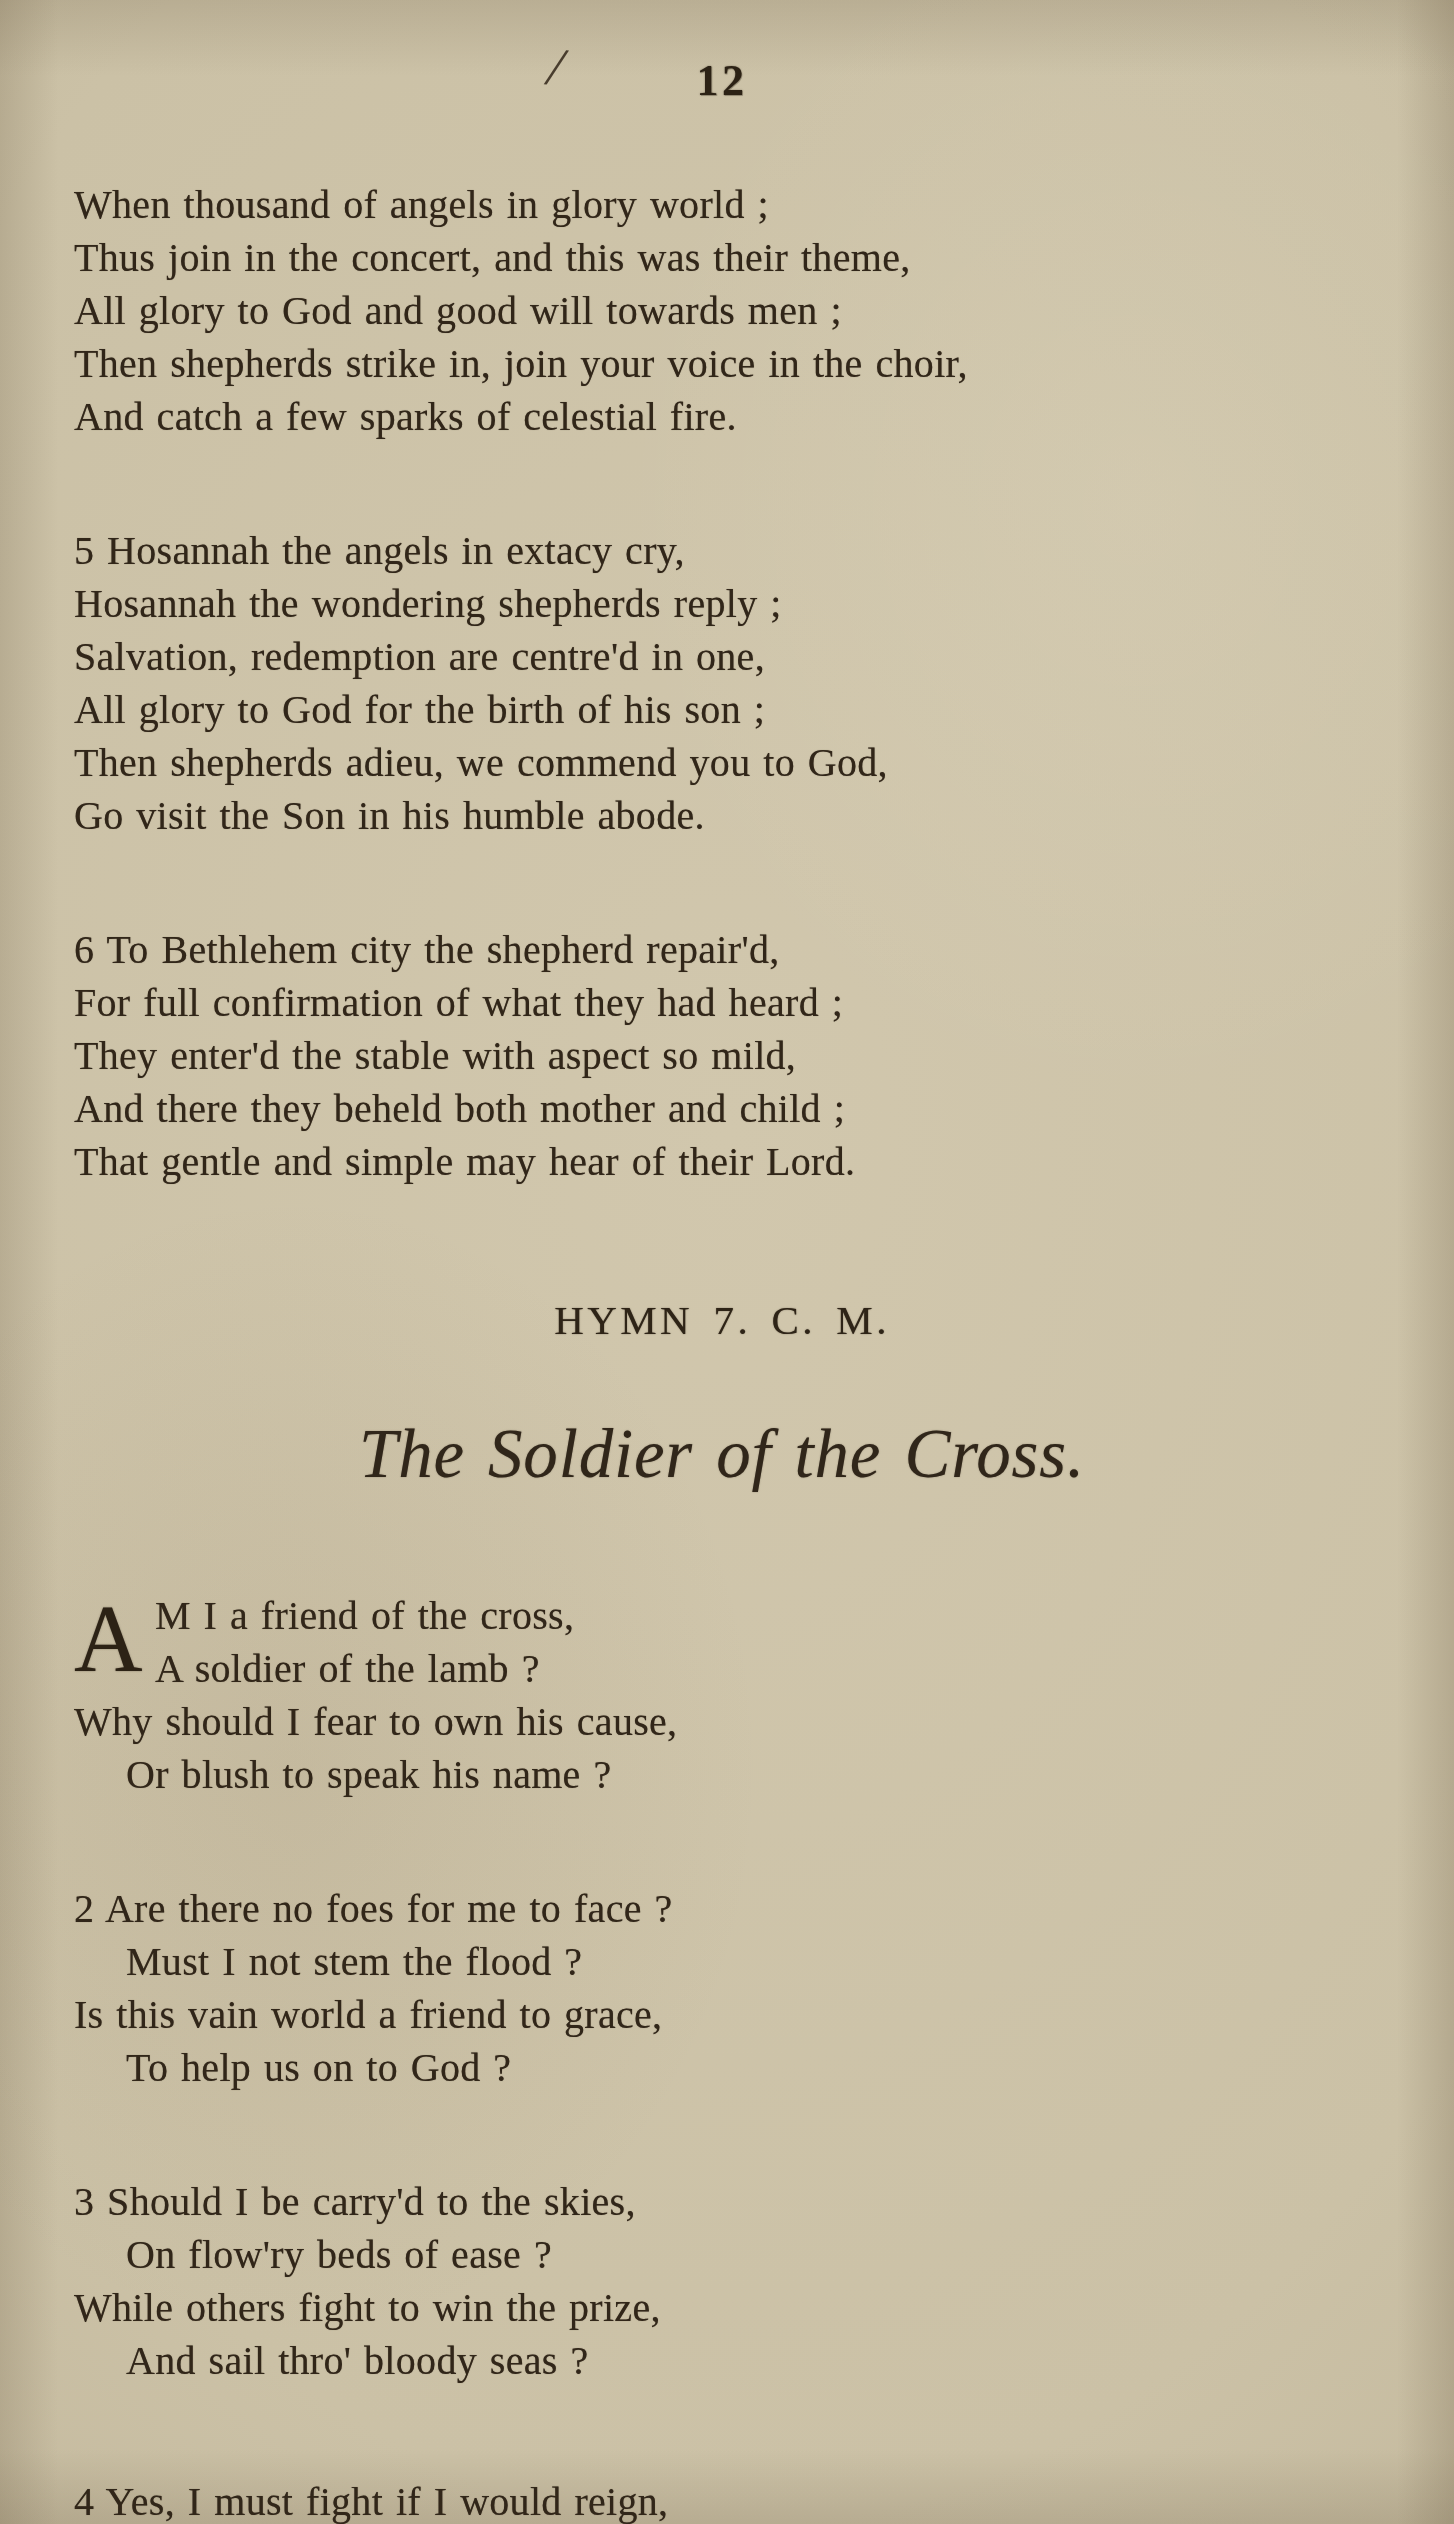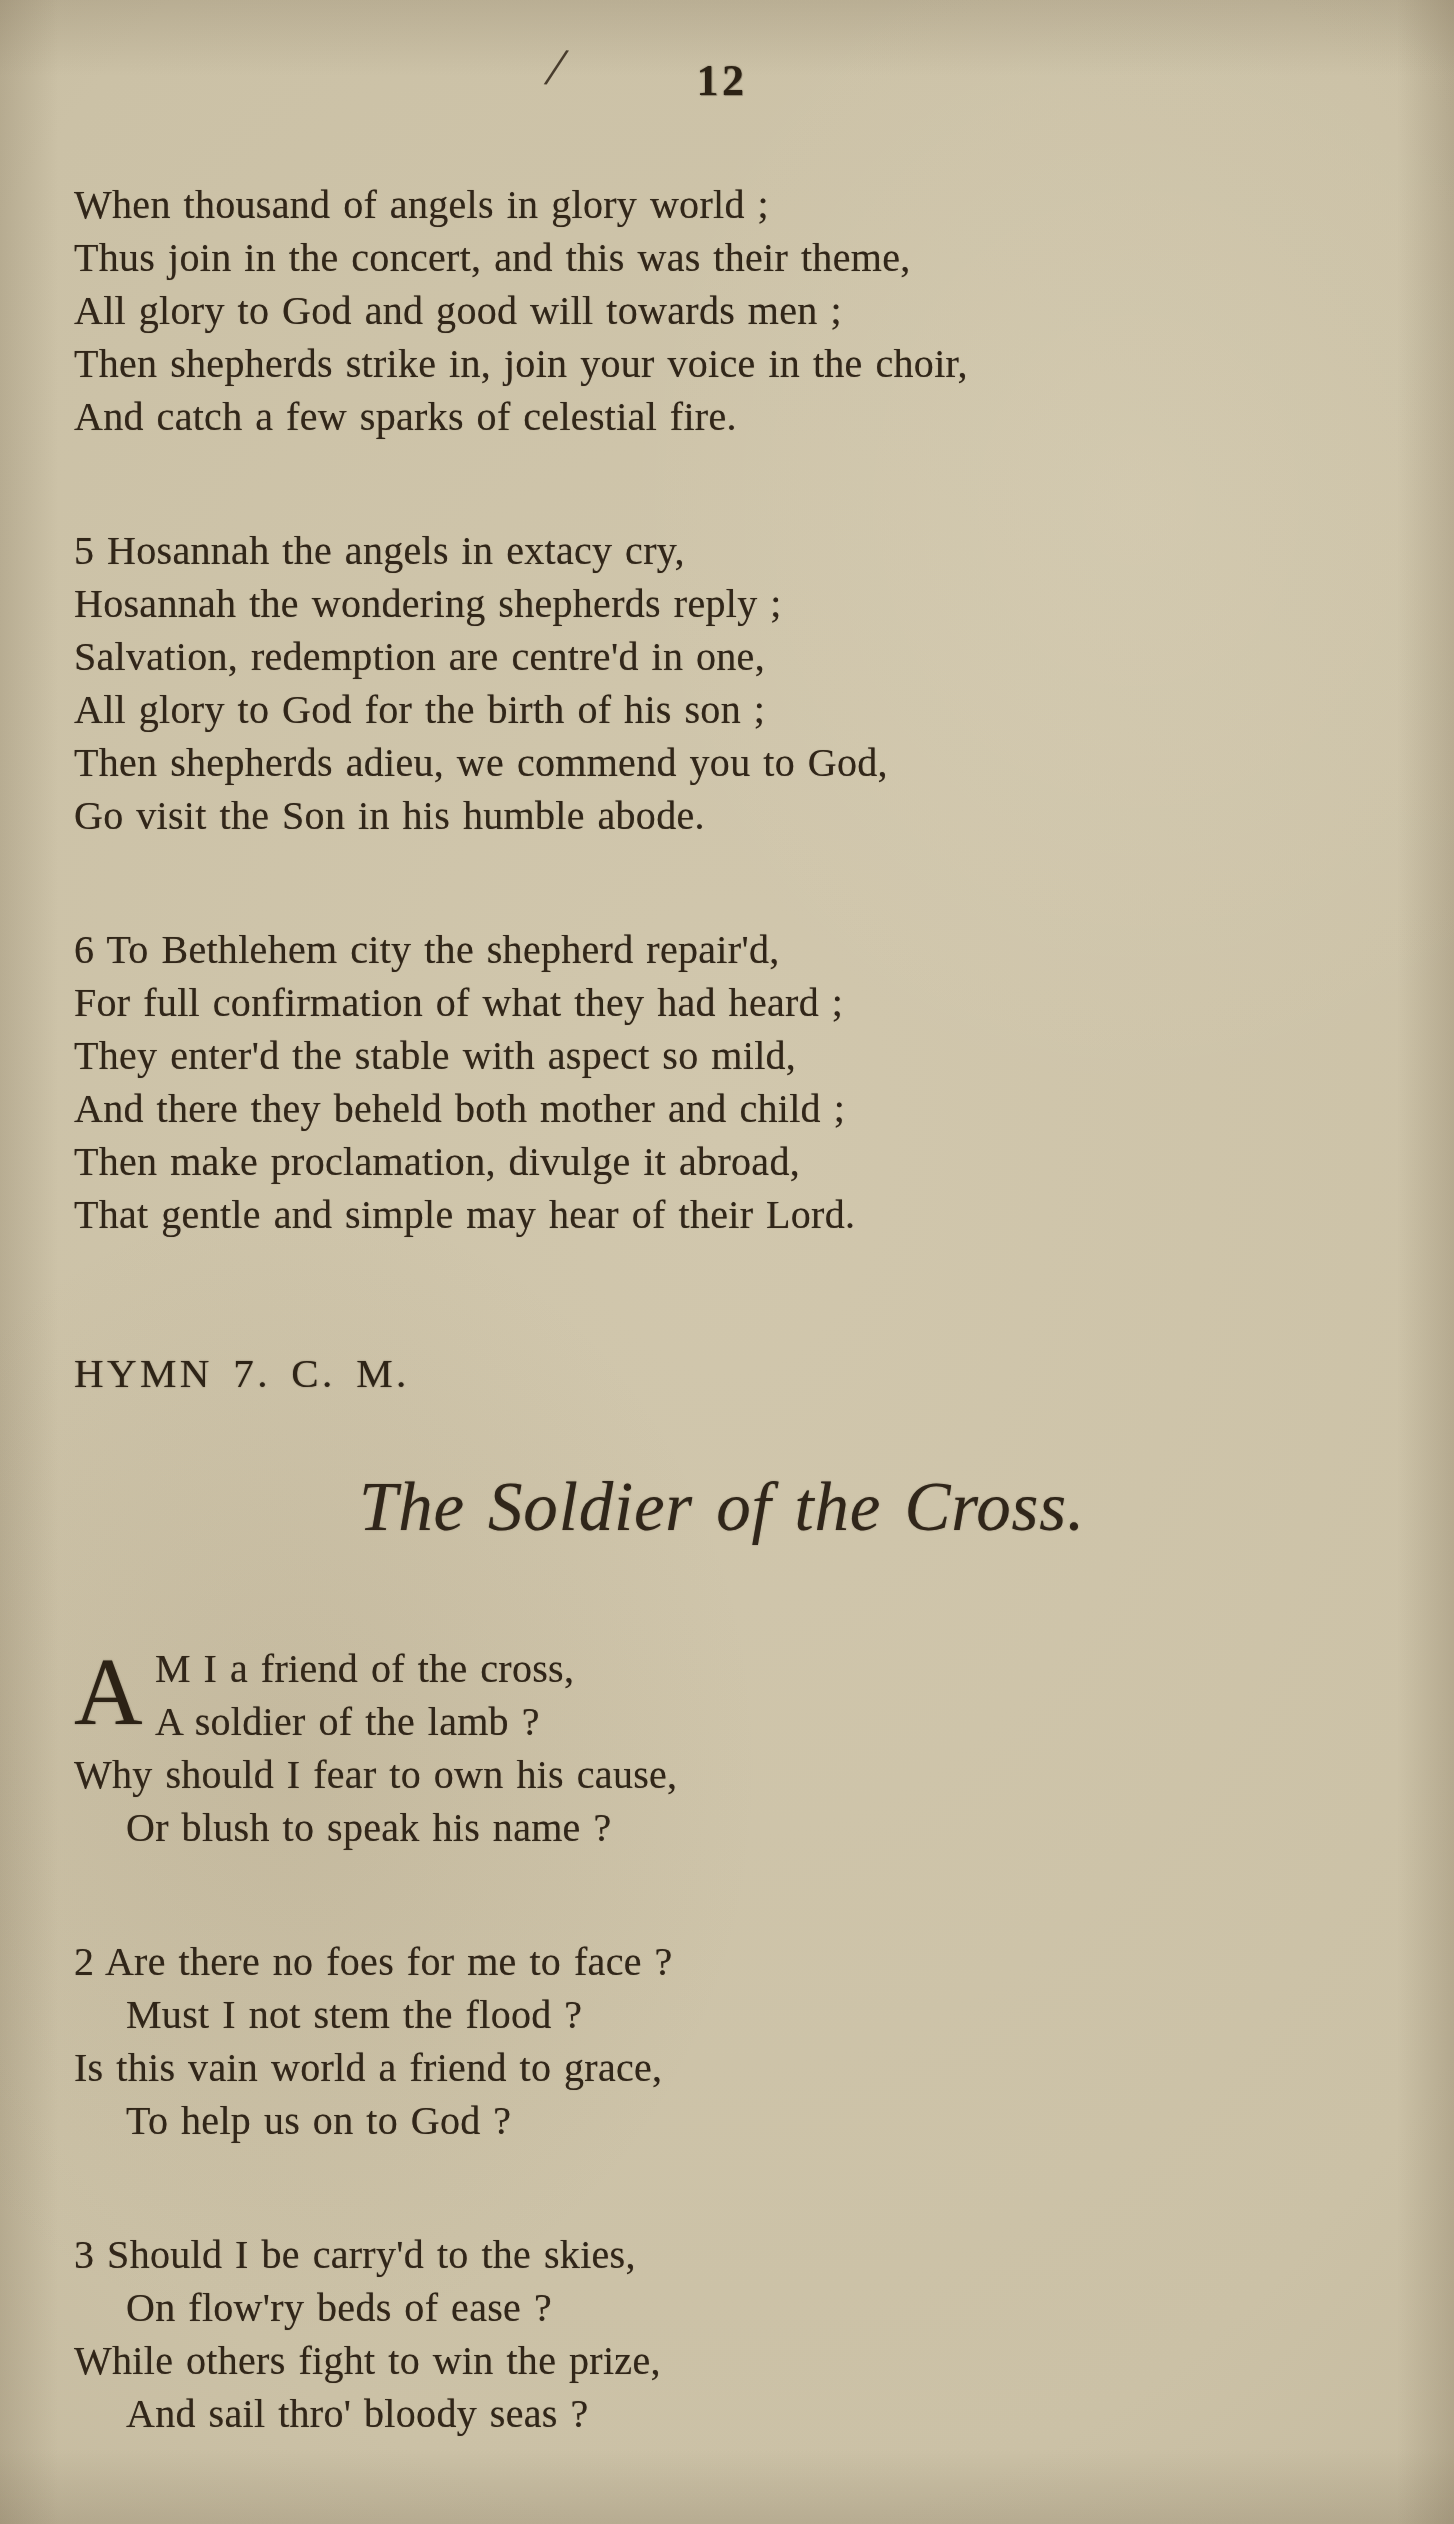--- a/index.html
+++ b/index.html
@@ -59,20 +59,21 @@
     word-spacing: 2.5px;
     text-shadow: 0 0 0.8px rgba(45,35,22,0.55);
   }
   .stanza.first { margin-top: 47px; }
   .line { white-space: nowrap; }
   .line.indent { padding-left: 52px; }
 
   
   .hymn-heading {
     margin: 108px 0 0 0;
+    text-align: center;
     font-size: 41px;
     font-weight: normal;
     letter-spacing: 3.4px;
     word-spacing: 6.8px;
     color: #2e2417;
     text-shadow: 0 0 1.3px rgba(44,34,21,0.65);
   }
   .hymn-title {
     margin: 71px 0 0 0;
     text-align: center;
@@ -125,21 +126,20 @@
       <div class="line">All glory to God for the birth of his son ;</div>
       <div class="line">Then shepherds adieu, we commend you to God,</div>
       <div class="line">Go visit the Son in his humble abode.</div>
     </div>
 
   <div class="stanza">
       <div class="line">6 To Bethlehem city the shepherd repair'd,</div>
       <div class="line">For full confirmation of what they had heard ;</div>
       <div class="line">They enter'd the stable with aspect so mild,</div>
       <div class="line">And there they beheld both mother and child ;</div>
-      <div class="line">Then make proclamation, divulge it abroad,</div>
       <div class="line">That gentle and simple may hear of their Lord.</div>
     </div>
 
   <h2 class="hymn-heading">HYMN 7. C. M.</h2>
 
   <h3 class="hymn-title">The Soldier of the Cross.</h3>
 
   <div class="stanza dropcap-stanza">
     <span class="dropcap">A</span>
     <div class="line">M I a friend of the cross,</div>

